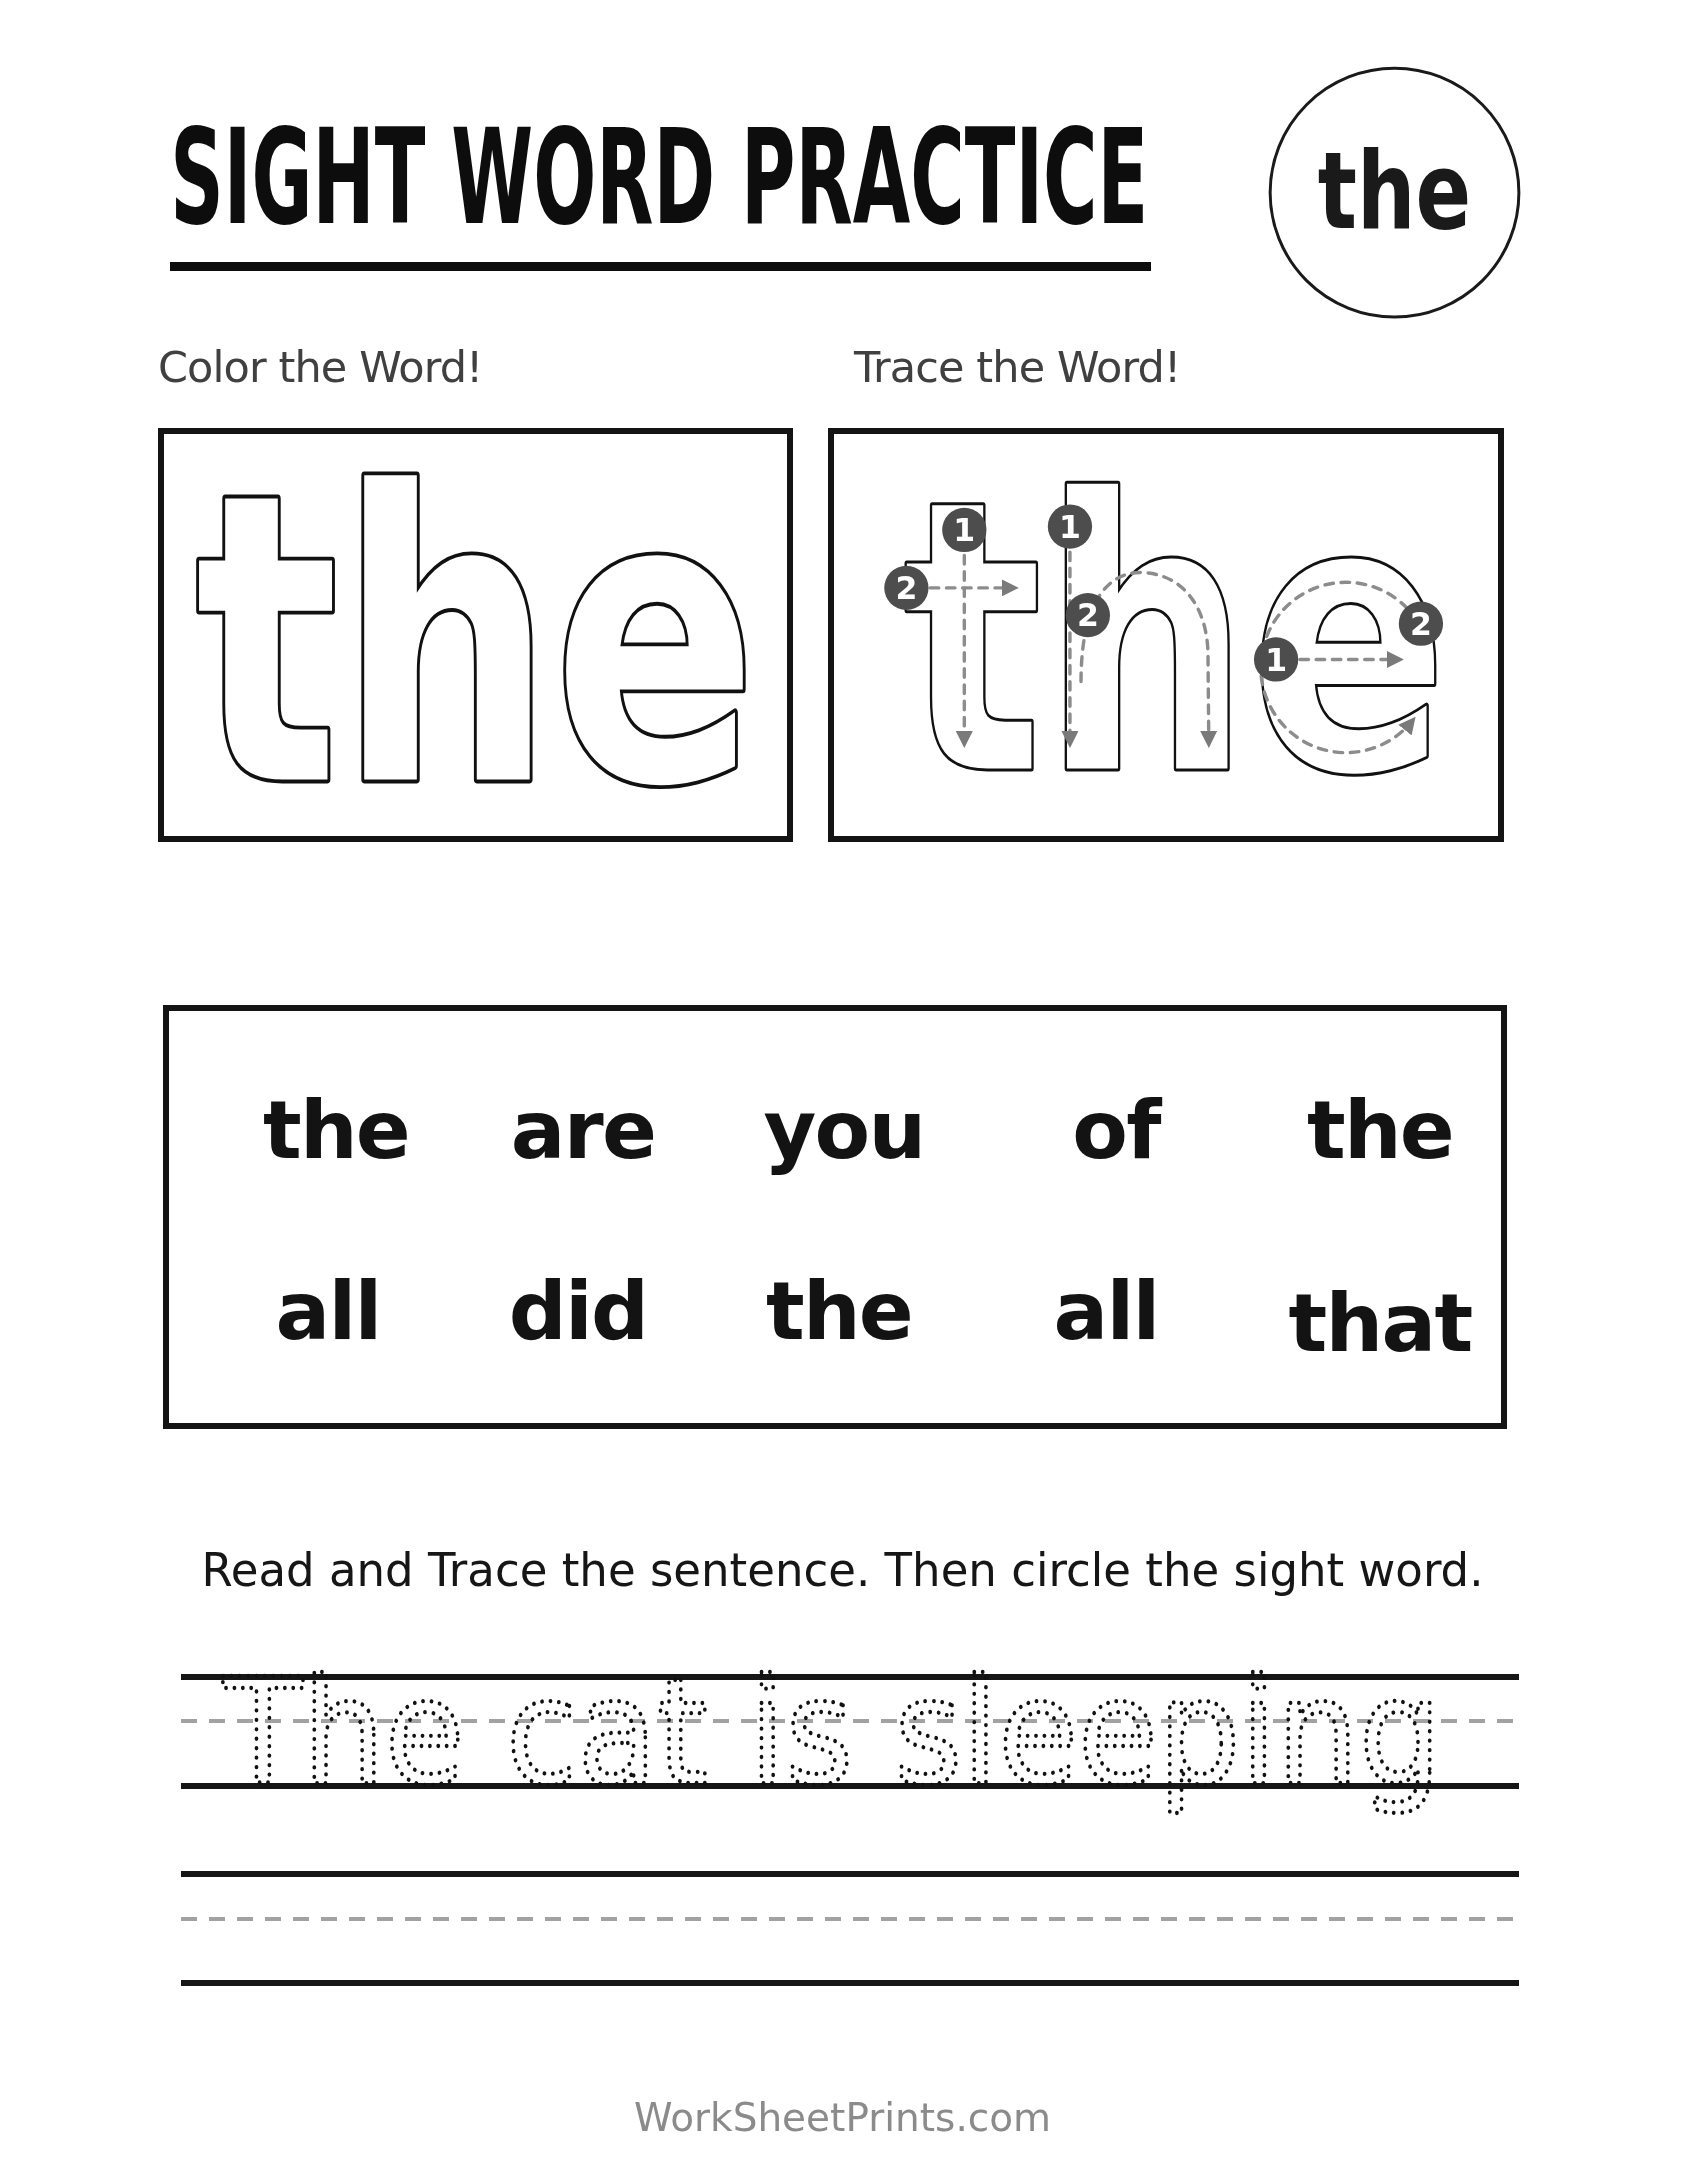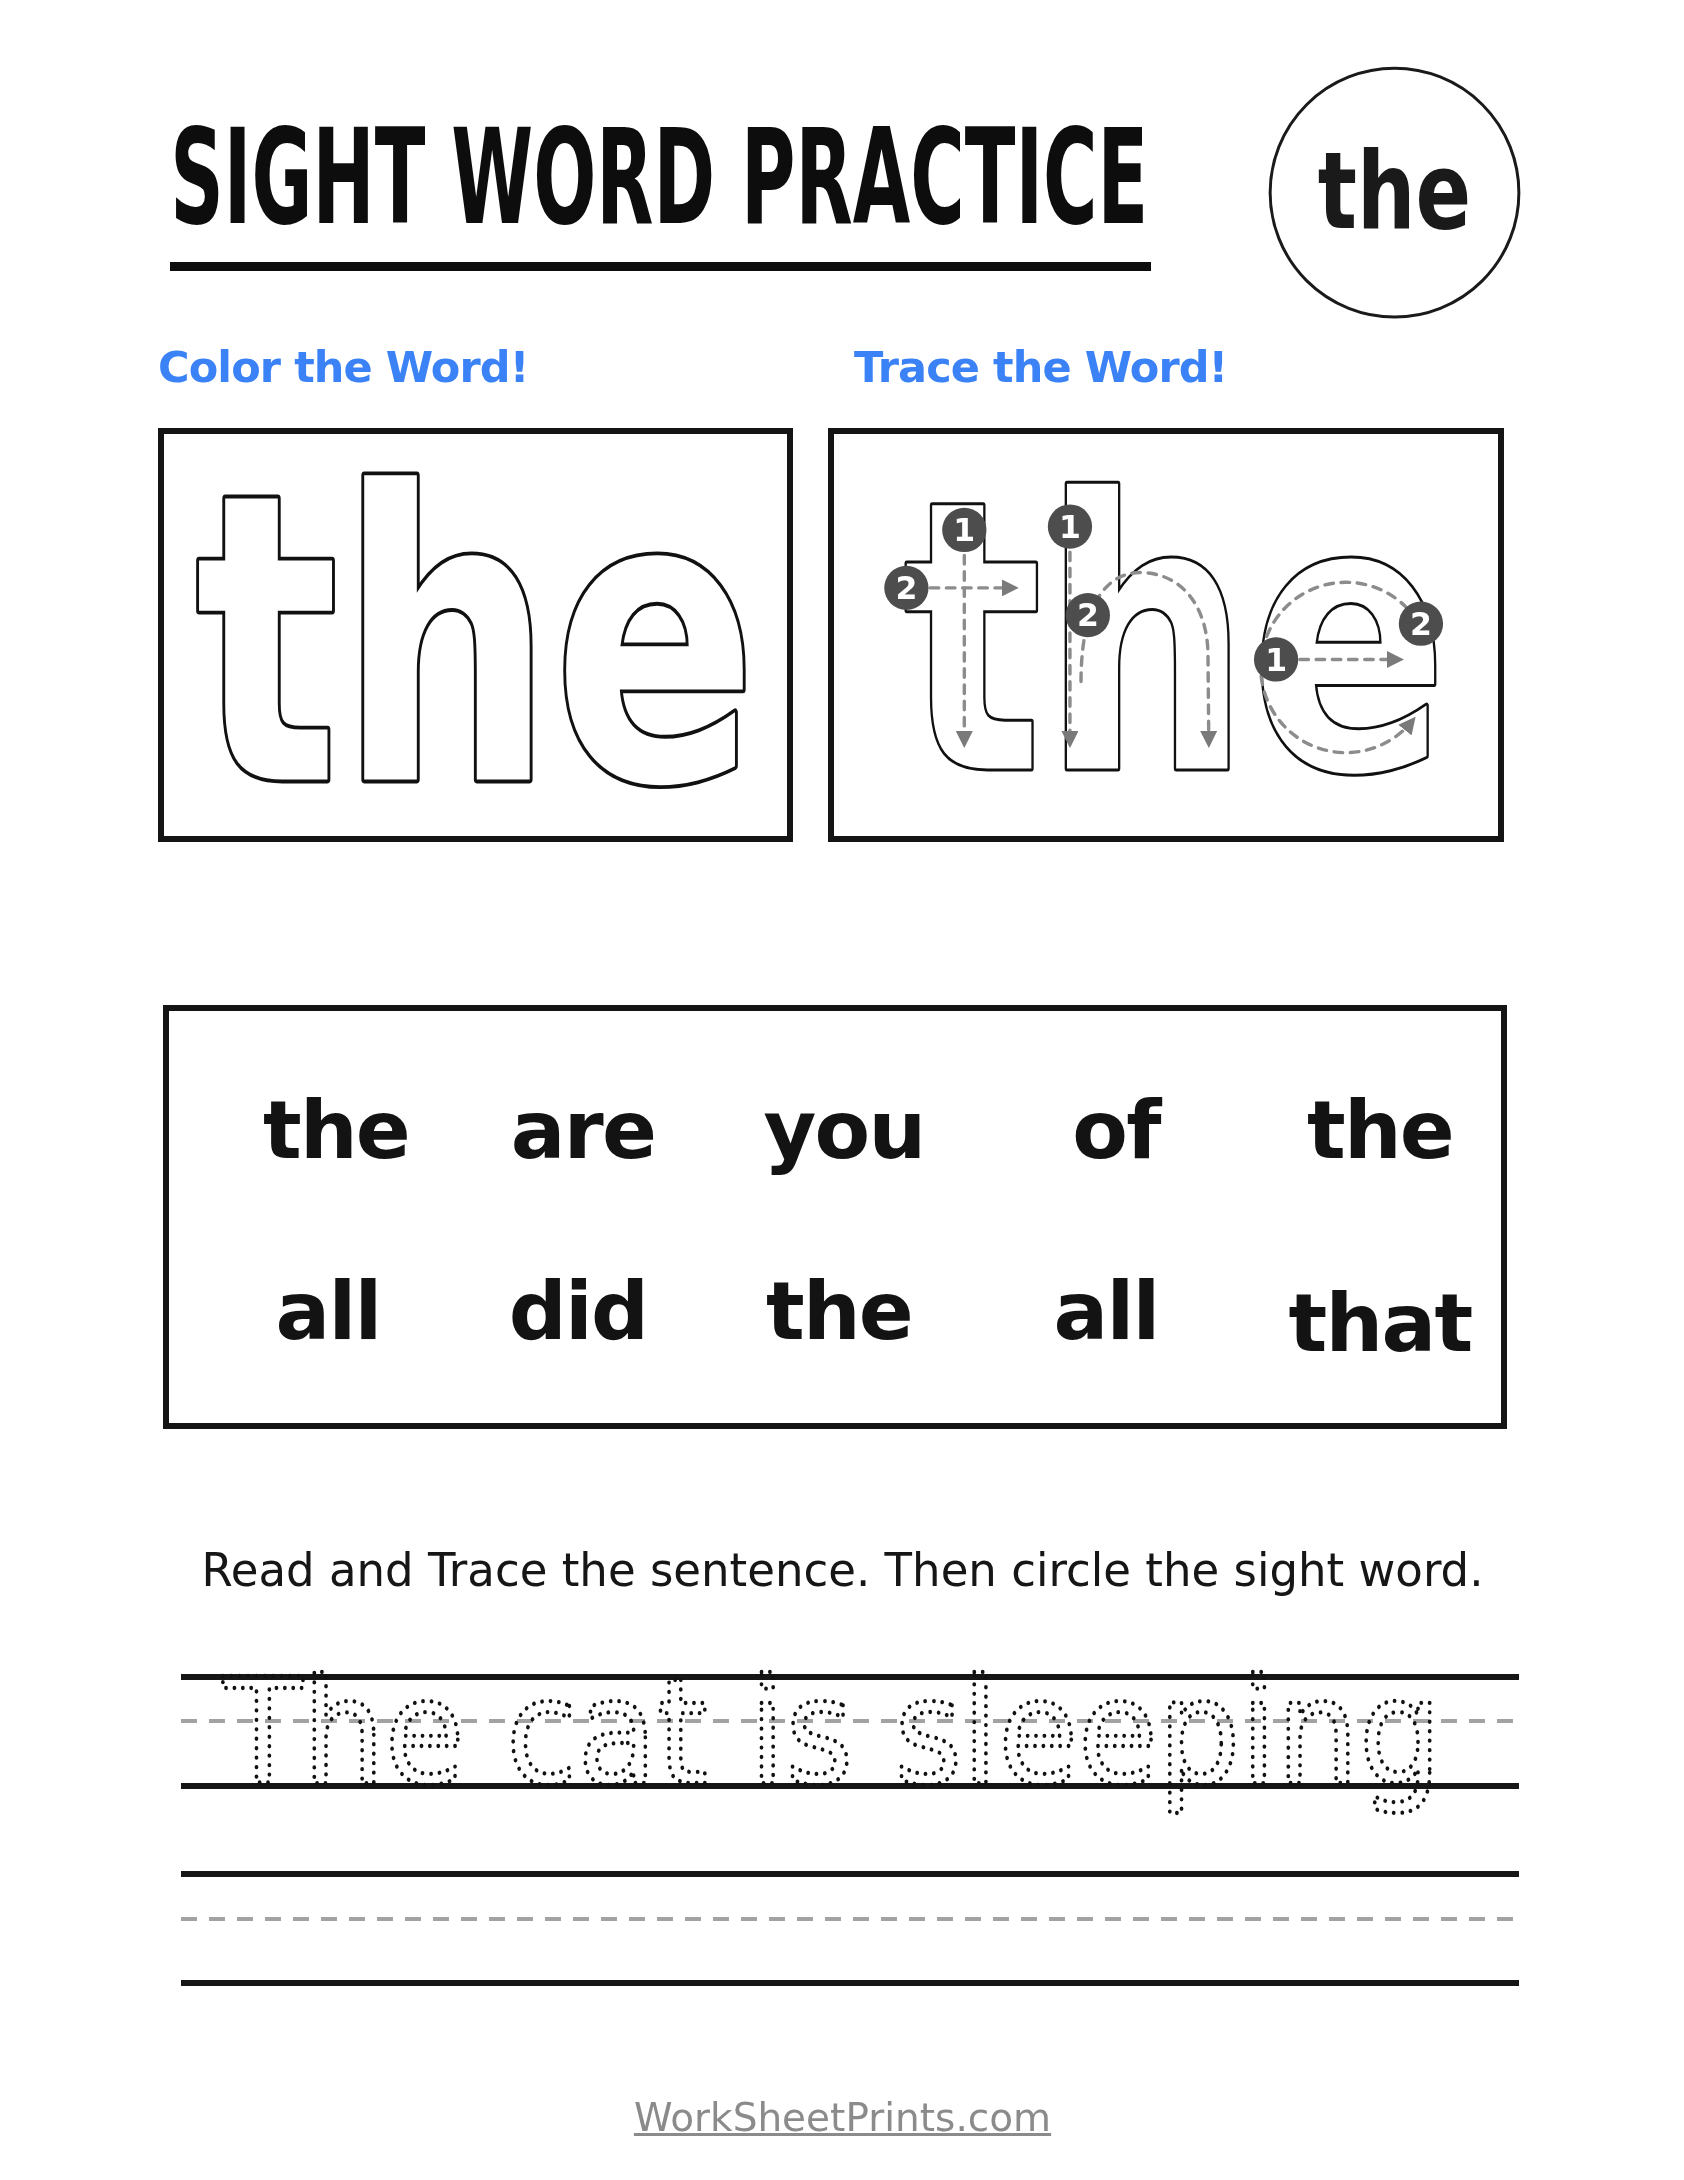--- a/index.html
+++ b/index.html
@@ -3,41 +3,40 @@
 <meta charset="utf-8">
 <style>
   html,body{margin:0;padding:0;background:#e8e8e8;}
   .page{
     position:relative;width:1685px;height:2181px;background:#ffffff;
     font-family:"DejaVu Sans",sans-serif;overflow:hidden;
   }
   .abs{position:absolute;}
   .title-underline{left:170px;top:262px;width:981px;height:9.4px;background:#0d0d0d;}
   .section-label{
-    font-size:43px;font-weight:bold;color:#3b82f6;letter-spacing:-0.9px;white-space:nowrap;
+    font-size:43px;font-weight:normal;color:#404040;letter-spacing:-0.9px;white-space:nowrap;
   }
   .activity-box{border:6px solid #141414;background:#ffffff;box-sizing:border-box;}
   .box-color{left:158px;top:428px;width:635px;height:414px;}
   .box-trace{left:828px;top:428px;width:676px;height:414px;}
   .find-label{left:163px;top:906px;width:1344px;text-align:center;}
   .find-box{left:163px;top:1005px;width:1344px;height:424px;}
   .find-word{
     position:absolute;transform:translateX(-50%);font-size:81px;font-weight:bold;
     color:#131313;letter-spacing:-1.7px;line-height:1;white-space:nowrap;
   }
   .rule-solid{height:6px;background:#161616;}
   .rule-dashed{
     height:4.3px;
     background:repeating-linear-gradient(90deg,#a2a2a2 0 16px,transparent 16px 28px);
   }
   .rule{left:181px;width:1338px;}
   .footer{
     left:0;top:2095px;width:1685px;text-align:center;font-size:39px;color:#8b8b8b;
     letter-spacing:0px;
-    text-decoration:underline;
   }
   svg text{font-family:"DejaVu Sans",sans-serif;}
   .svg-overlay{left:0;top:0;pointer-events:none;}
   .bubble-word{
     fill:#ffffff;stroke:#111111;paint-order:stroke;font-weight:bold;
     stroke-linejoin:round;stroke-linecap:round;
   }
   .guide{stroke:#8c8c8c;stroke-width:4;fill:none;stroke-dasharray:10 9;stroke-linecap:round;}
   .stroke-dot{fill:#4d4d4d;}
   .stroke-num{fill:#ffffff;font-size:37px;font-weight:bold;text-anchor:middle;}

